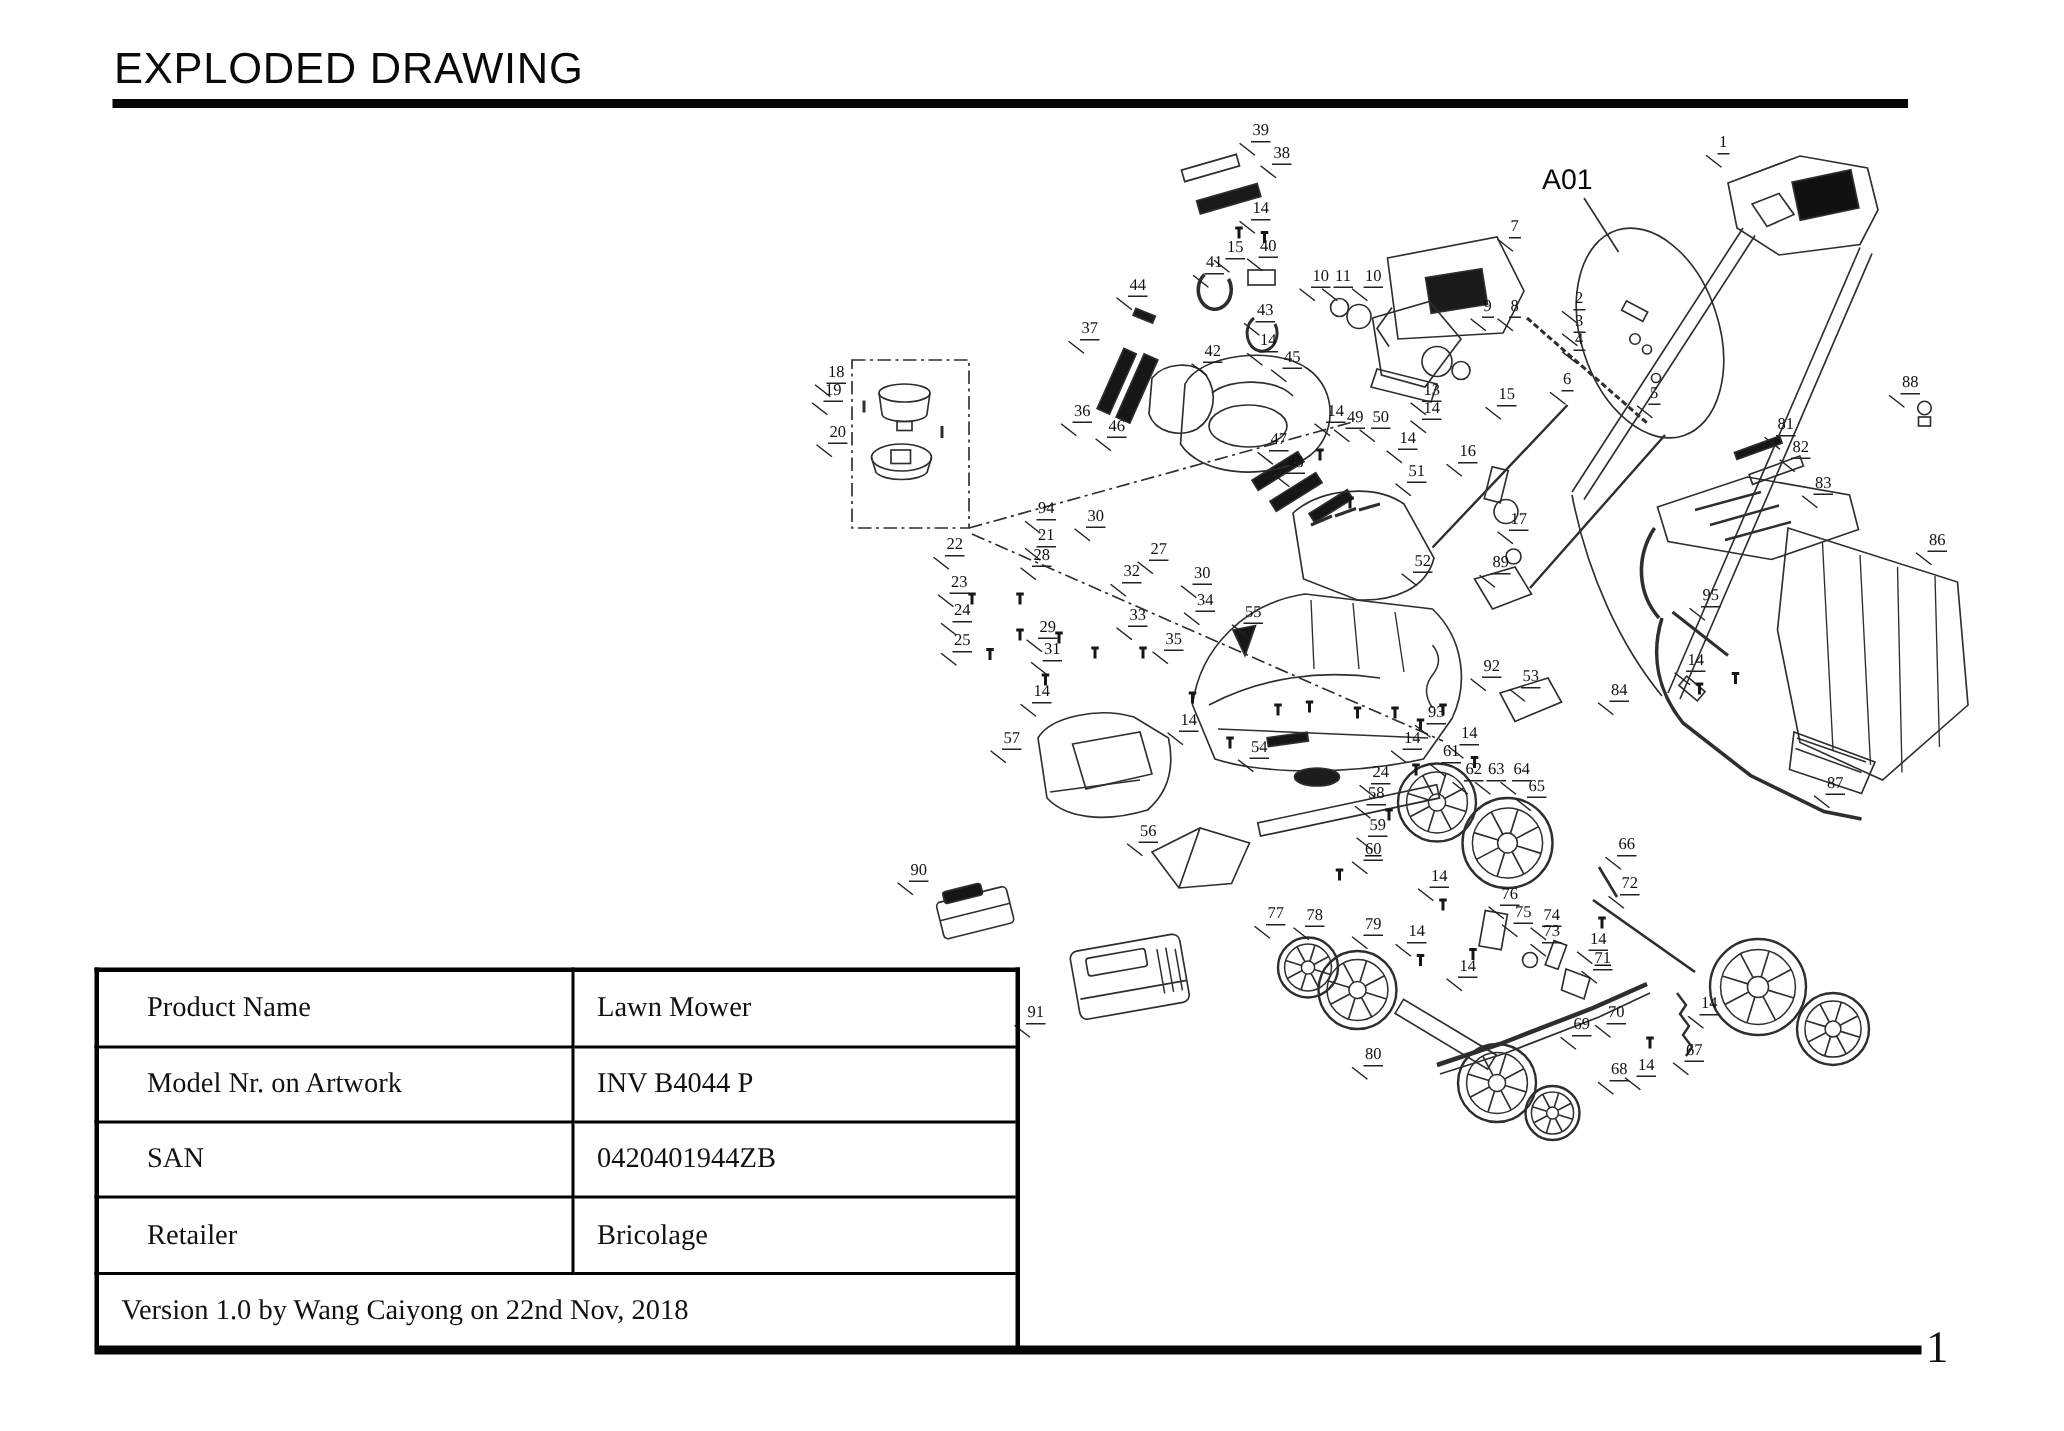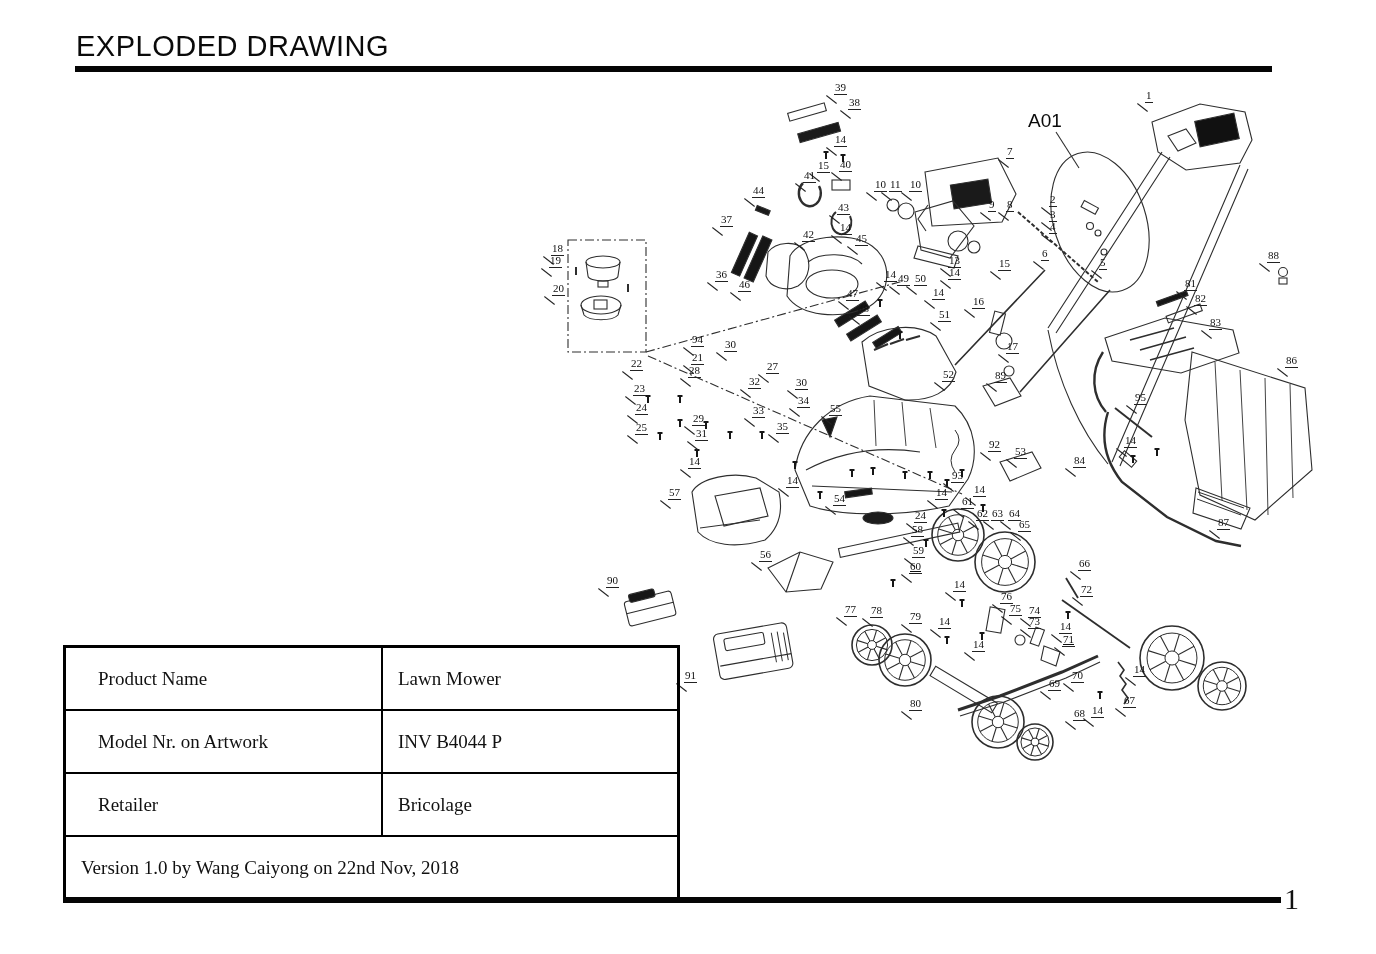--- a/index.html
+++ b/index.html
@@ -486,20 +486,24 @@
     <tbody>
       <tr>
         <td class="c1">Product Name</td>
         <td>Lawn Mower</td>
       </tr>
       <tr>
         <td class="c1">Model Nr. on Artwork</td>
         <td>INV B4044 P</td>
       </tr>
       <tr>
+        <td class="c1">SAN</td>
+        <td>0420401944ZB</td>
+      </tr>
+      <tr>
         <td class="c1">Retailer</td>
         <td>Bricolage</td>
       </tr>
       <tr>
         <td class="span" colspan="2">Version 1.0 by Wang Caiyong on 22nd Nov,  2018</td>
       </tr>
     </tbody>
   </table>
 
   <div class="bottom-rule"></div>

